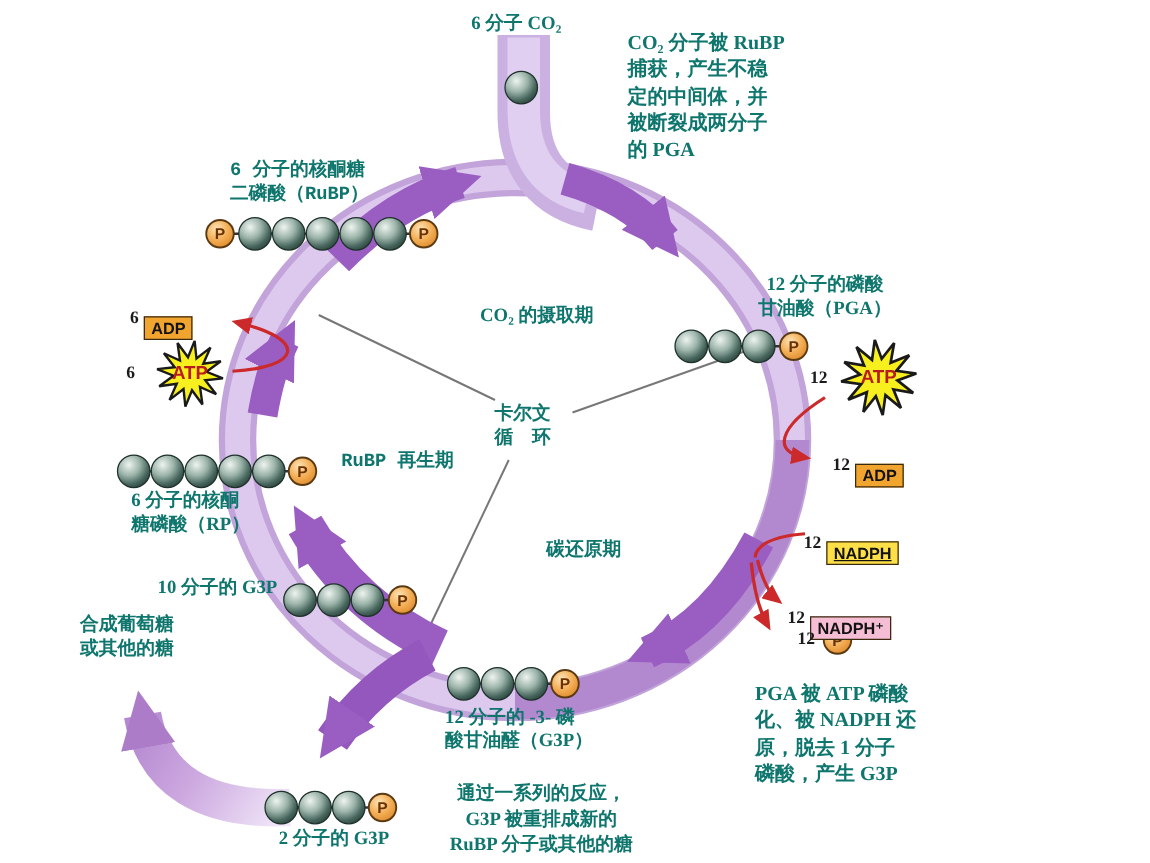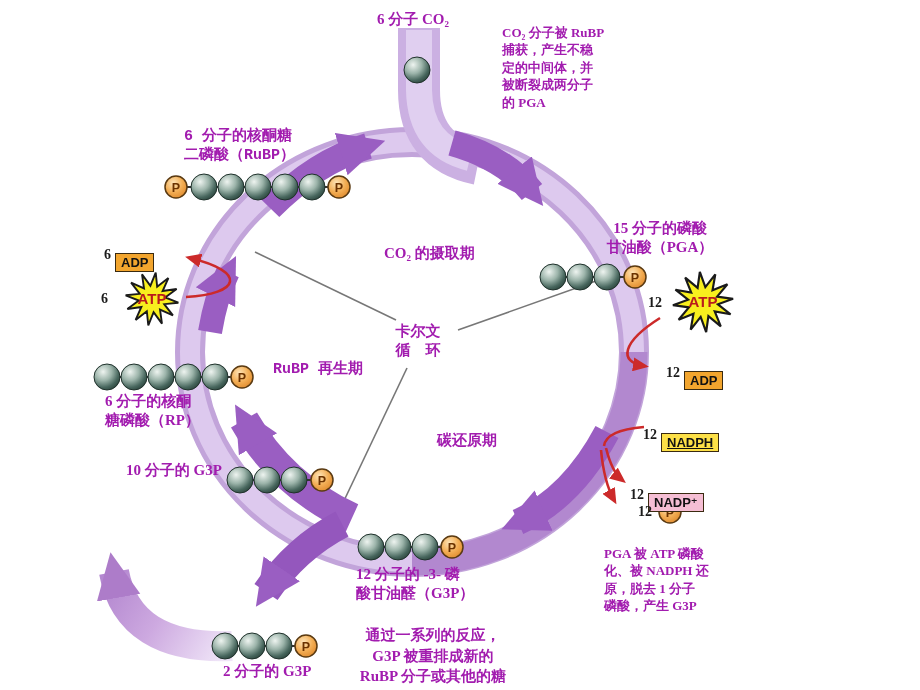--- a/index.html
+++ b/index.html
@@ -1,22 +1,22 @@
 <!DOCTYPE html>
 <html><head>
 <meta charset="utf-8">
 <style>
   html,body{margin:0;padding:0;}
   body{width:920px;height:690px;background:#ffffff;position:relative;overflow:hidden;
        font-family:"Liberation Serif","DejaVu Serif",serif;}
   #stage{position:absolute;left:0;top:0;width:920px;height:690px;}
   svg{position:absolute;left:0;top:0;}
   .lbl{position:absolute;font:600 15px "Liberation Serif","DejaVu Serif",serif;
-       color:#a21caf;white-space:pre-line;line-height:1.28;}
-  .note{font-size:13px;font-weight:600;line-height:1.34;}
+       color:#0f766e;white-space:pre-line;line-height:1.28;}
+  .note{font-size:16px;font-weight:600;line-height:1.34;}
   .ctr{text-align:center;}
   .row{position:absolute;display:flex;align-items:center;gap:4px;}
   .num{font:700 14px "Liberation Serif","DejaVu Serif",serif;color:#1b1b1b;}
   .chip{display:inline-block;border:1.6px solid #3a2a10;padding:0 5px;
         font:700 13px "Liberation Sans","DejaVu Sans",sans-serif;color:#121212;line-height:17px;margin-top:16px;}
   .chip-adp{background:#f2a52e;}
   .chip-nadph{background:#fde047;text-decoration:underline;}
   .chip-nadp{background:#f5bed4;}
   .atp-text{position:absolute;font:700 15px "Liberation Sans","DejaVu Sans",sans-serif;
             color:#b91c1c;transform:translate(-50%,-52%);}
@@ -173,44 +173,46 @@
 <div class="row" style="left:104px;top:237px;">
   <span class="num">6</span>
   <span class="chip chip-adp">ADP</span>
 </div>
 <div class="num" style="position:absolute;left:101px;top:291px;">6</div>
 <div class="atp-text" style="left:152px;top:299px;">ATP</div>
 
 <div class="lbl" style="left:384px;top:244px;">CO₂ 的摄取期</div>
 <div class="lbl ctr" style="left:386px;top:322px;width:64px;">卡尔文
 循　环</div>
-<div class="lbl ctr" style="left:598px;top:219px;width:124px;">15 分子的磷酸
+<div class="lbl ctr" style="left:598px;top:219px;width:124px;">12 分子的磷酸
 甘油酸（PGA）</div>
 
 <div class="num" style="position:absolute;left:648px;top:295px;">12</div>
 <div class="atp-text" style="left:703px;top:302px;">ATP</div>
 
 <div class="row" style="left:666px;top:355px;">
   <span class="num">12</span>
   <span class="chip chip-adp">ADP</span>
 </div>
 <div class="row" style="left:643px;top:417px;">
   <span class="num">12</span>
   <span class="chip chip-nadph">NADPH</span>
 </div>
 <div class="row" style="left:630px;top:477px;">
   <span class="num">12</span>
-  <span class="chip chip-nadp">NADP⁺</span>
+  <span class="chip chip-nadp">NADPH⁺</span>
 </div>
 <div class="num" style="position:absolute;left:638px;top:504px;">12</div>
 
 <div class="lbl" style="left:273px;top:360px;font-family:Liberation Mono, monospace;">RuBP 再生期</div>
 <div class="lbl" style="left:105px;top:392px;">6 分子的核酮
 糖磷酸（RP）</div>
 <div class="lbl" style="left:126px;top:461px;">10 分子的 G3P</div>
+<div class="lbl" style="left:64px;top:491px;">合成葡萄糖
+或其他的糖</div>
 <div class="lbl" style="left:437px;top:431px;">碳还原期</div>
 <div class="lbl" style="left:356px;top:565px;">12 分子的 -3- 磷
 酸甘油醛（G3P）</div>
 <div class="lbl note" style="left:604px;top:545px;width:152px;">PGA 被 ATP 磷酸
 化、被 NADPH 还
 原，脱去 1 分子
 磷酸，产生 G3P</div>
 <div class="lbl" style="left:223px;top:662px;">2 分子的 G3P</div>
 <div class="lbl ctr" style="left:348px;top:625px;width:170px;line-height:1.38;">通过一系列的反应，
 G3P 被重排成新的

